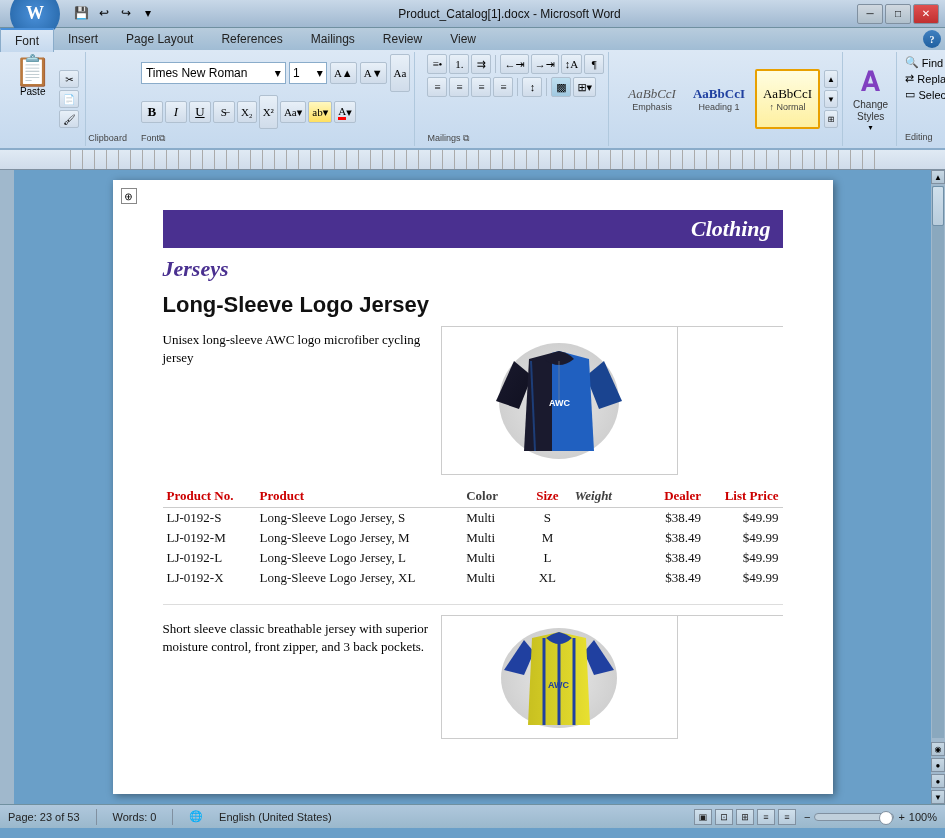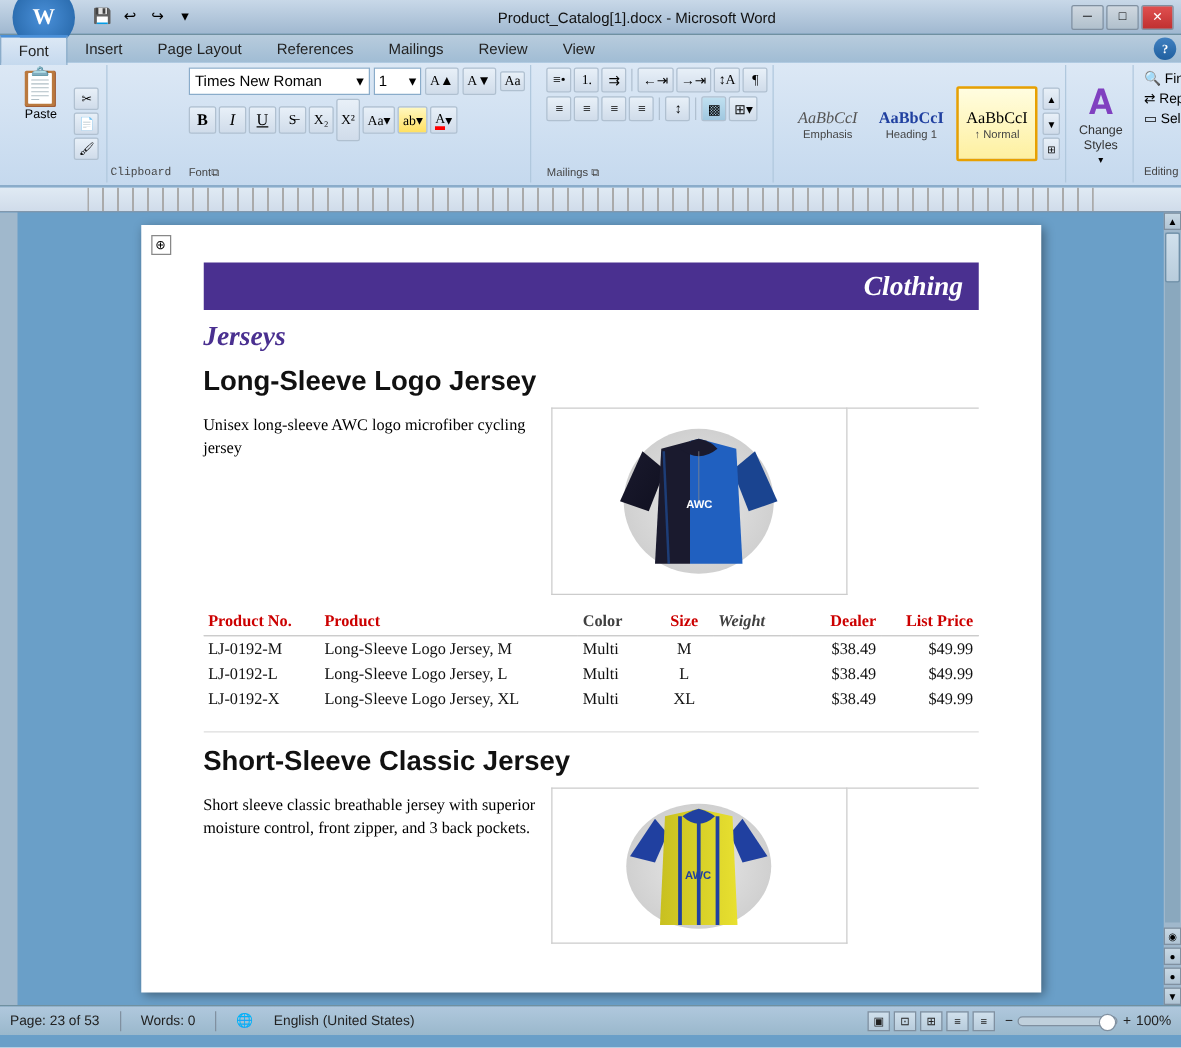--- a/index.html
+++ b/index.html
@@ -129,37 +129,37 @@
         <div style="font-size:30px;line-height:1;">📋</div>
         <div style="font-size:10px;font-family:'Segoe UI',sans-serif;">Paste</div>
       </div>
       <div style="display:flex;flex-direction:column;justify-content:center;gap:2px;padding:2px;">
         <div class="small-icon-btn" title="Cut">✂</div>
         <div class="small-icon-btn" title="Copy">📄</div>
         <div class="small-icon-btn" title="Format Painter">🖌</div>
       </div>
       <div style="font-size:9px;font-family:'Segoe UI',sans-serif;color:#444;margin-top:auto;width:100%;text-align:center;padding-top:2px;position:absolute;bottom:4px;left:0;"></div>
     </div>
-    <div style="font-size:9px;font-family:Liberation Mono, monospace;color:#444;display:flex;align-items:flex-end;padding:0 2px 3px 0;">Clipboard</div>
+    <div style="font-size:9px;font-family:Liberation Sans, sans-serif;color:#444;display:flex;align-items:flex-end;padding:0 2px 3px 0;">Clipboard</div>
 
     <div class="ribbon-separator"></div>
 
     <div style="display:flex;flex-direction:column;align-items:flex-start;padding:2px 4px;border-right:1px solid #b0c8dd;">
       <div style="display:flex;align-items:center;gap:3px;margin-bottom:3px;justify-content:flex-end;">
         <div style="width:145px;height:22px;border:1px solid #8aacca;background:white;font-size:12px;font-family:'Segoe UI',sans-serif;padding:0 4px;display:flex;align-items:center;justify-content:space-between;cursor:pointer;">
           <span>Times New Roman</span>
           <span>▾</span>
         </div>
         <div style="width:38px;height:22px;border:1px solid #8aacca;background:white;font-size:12px;font-family:'Segoe UI',sans-serif;padding:0 3px;display:flex;align-items:center;justify-content:space-between;cursor:pointer;">
           <span>1</span>
           <span>▾</span>
         </div>
         <div style="height:22px;padding:0 3px;background:linear-gradient(to bottom,#e8f0f8,#d0dcea);border:1px solid #b0c0d0;border-radius:2px;font-size:11px;cursor:pointer;display:flex;align-items:center;">A▲</div>
         <div style="height:22px;padding:0 3px;background:linear-gradient(to bottom,#e8f0f8,#d0dcea);border:1px solid #b0c0d0;border-radius:2px;font-size:11px;cursor:pointer;display:flex;align-items:center;">A▼</div>
-        <div style="height:16px;padding:0 3px;background:linear-gradient(to bottom,#e8f0f8,#d0dcea);border:1px solid #b0c0d0;border-radius:2px;font-size:11px;cursor:pointer;display:flex;align-items:center;">Aa</div>
+        <div style="height:38px;padding:0 3px;background:linear-gradient(to bottom,#e8f0f8,#d0dcea);border:1px solid #b0c0d0;border-radius:2px;font-size:11px;cursor:pointer;display:flex;align-items:center;">Aa</div>
       </div>
       <div style="display:flex;align-items:center;gap:2px;">
         <div style="height:22px;width:22px;background:linear-gradient(to bottom,#e8f0f8,#d0dcea);border:1px solid #b0c0d0;border-radius:2px;font-size:13px;font-weight:bold;cursor:pointer;display:flex;align-items:center;justify-content:center;font-family:'Times New Roman',serif;">B</div>
         <div style="height:22px;width:22px;background:linear-gradient(to bottom,#e8f0f8,#d0dcea);border:1px solid #b0c0d0;border-radius:2px;font-size:13px;font-style:italic;cursor:pointer;display:flex;align-items:center;justify-content:center;font-family:'Times New Roman',serif;">I</div>
         <div style="height:22px;width:22px;background:linear-gradient(to bottom,#e8f0f8,#d0dcea);border:1px solid #b0c0d0;border-radius:2px;font-size:13px;text-decoration:underline;cursor:pointer;display:flex;align-items:center;justify-content:center;font-family:'Times New Roman',serif;">U</div>
         <div style="height:22px;width:22px;background:linear-gradient(to bottom,#e8f0f8,#d0dcea);border:1px solid #b0c0d0;border-radius:2px;font-size:11px;cursor:pointer;display:flex;align-items:center;justify-content:center;">S̶</div>
         <div style="height:22px;padding:0 3px;background:linear-gradient(to bottom,#e8f0f8,#d0dcea);border:1px solid #b0c0d0;border-radius:2px;font-size:11px;cursor:pointer;display:flex;align-items:center;justify-content:center;">X₂</div>
         <div style="height:34px;padding:0 3px;background:linear-gradient(to bottom,#e8f0f8,#d0dcea);border:1px solid #b0c0d0;border-radius:2px;font-size:11px;cursor:pointer;display:flex;align-items:center;justify-content:center;">X²</div>
         <div style="height:22px;padding:0 3px;background:linear-gradient(to bottom,#e8f0f8,#d0dcea);border:1px solid #b0c0d0;border-radius:2px;font-size:11px;cursor:pointer;display:flex;align-items:center;justify-content:center;">Aa▾</div>
         <div style="height:22px;padding:0 3px;background:linear-gradient(to bottom,#fff8c0,#ffe060);border:1px solid #b0c0d0;border-radius:2px;font-size:11px;cursor:pointer;display:flex;align-items:center;justify-content:center;">ab▾</div>
@@ -317,20 +317,29 @@
             <th class="col-product-no" style="color:#c00;">Product No.</th>
             <th class="col-product" style="color:#c00;">Product</th>
             <th class="col-color" style="color:#404040;">Color</th>
             <th class="col-size" style="color:#c00;text-align:center;">Size</th>
             <th class="col-weight" style="color:#404040;font-style:italic;">Weight</th>
             <th class="col-dealer" style="color:#c00;text-align:right;">Dealer</th>
             <th class="col-list" style="color:#c00;text-align:right;">List Price</th>
           </tr>
         </thead>
         <tbody>
+          <tr>
+            <td>LJ-0192-S</td>
+            <td>Long-Sleeve Logo Jersey, S</td>
+            <td>Multi</td>
+            <td style="text-align:center;">S</td>
+            <td></td>
+            <td style="text-align:right;">$38.49</td>
+            <td style="text-align:right;">$49.99</td>
+          </tr>
           <tr>
             <td>LJ-0192-M</td>
             <td>Long-Sleeve Logo Jersey, M</td>
             <td>Multi</td>
             <td style="text-align:center;">M</td>
             <td></td>
             <td style="text-align:right;">$38.49</td>
             <td style="text-align:right;">$49.99</td>
           </tr>
           <tr>
@@ -348,21 +357,20 @@
             <td>Multi</td>
             <td style="text-align:center;">XL</td>
             <td></td>
             <td style="text-align:right;">$38.49</td>
             <td style="text-align:right;">$49.99</td>
           </tr>
         </tbody>
       </table>
 
       <div class="product-divider"></div>
-      <div class="product-title">Short-Sleeve Classic Jersey</div>
 
       <table class="product-table">
         <tbody>
             <tr>
           <td class="product-desc-cell">Short sleeve classic breathable jersey with superior moisture control, front zipper, and 3 back pockets.</td>
           <td class="product-img-cell">
             
             <svg width="130" height="110" viewBox="0 0 130 110">
               <defs>
                 <linearGradient id="jerseyGrad2" x1="0%" y1="0%" x2="100%" y2="0%">

